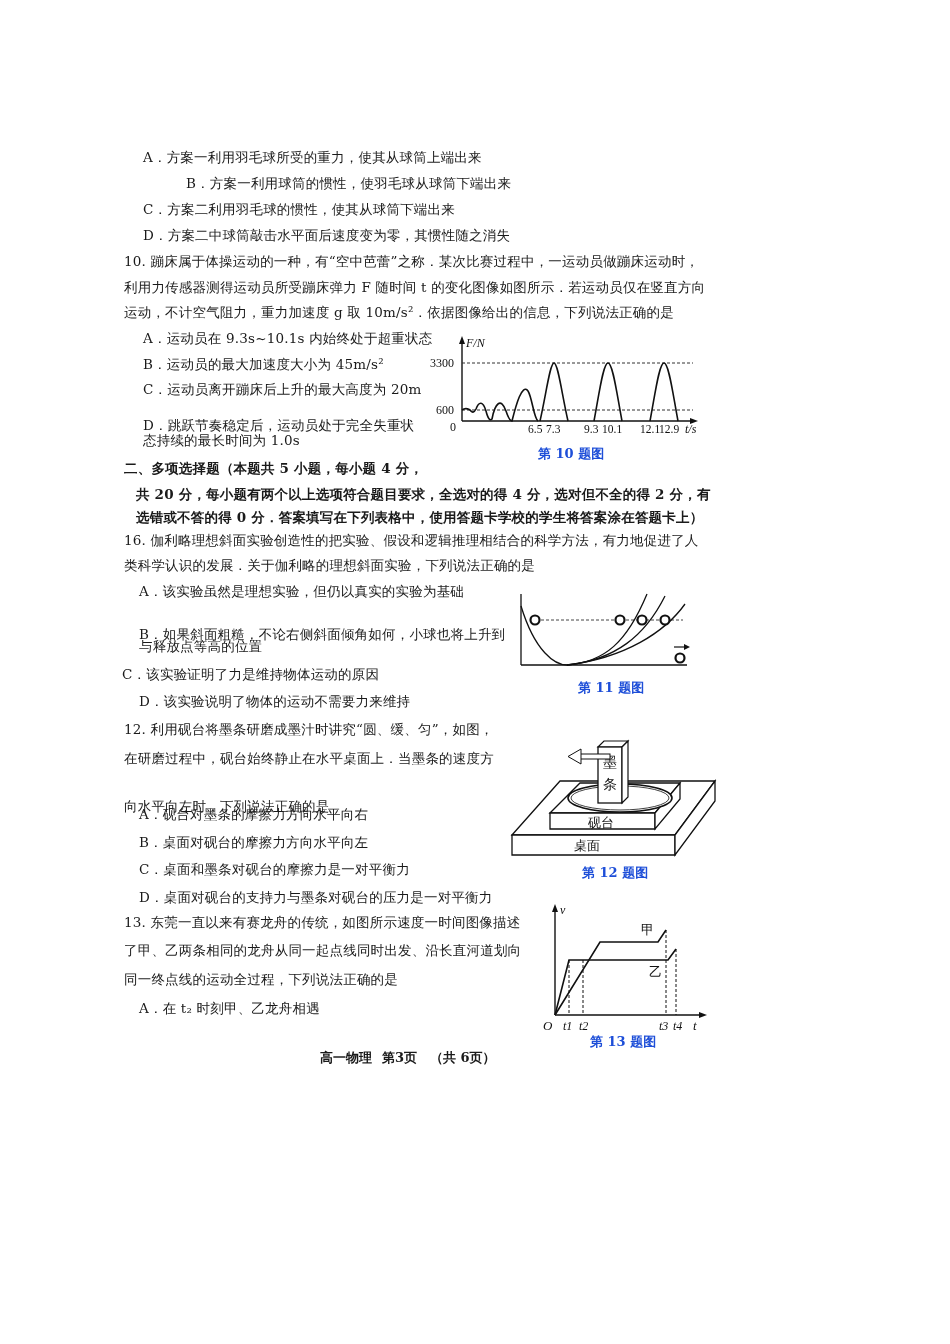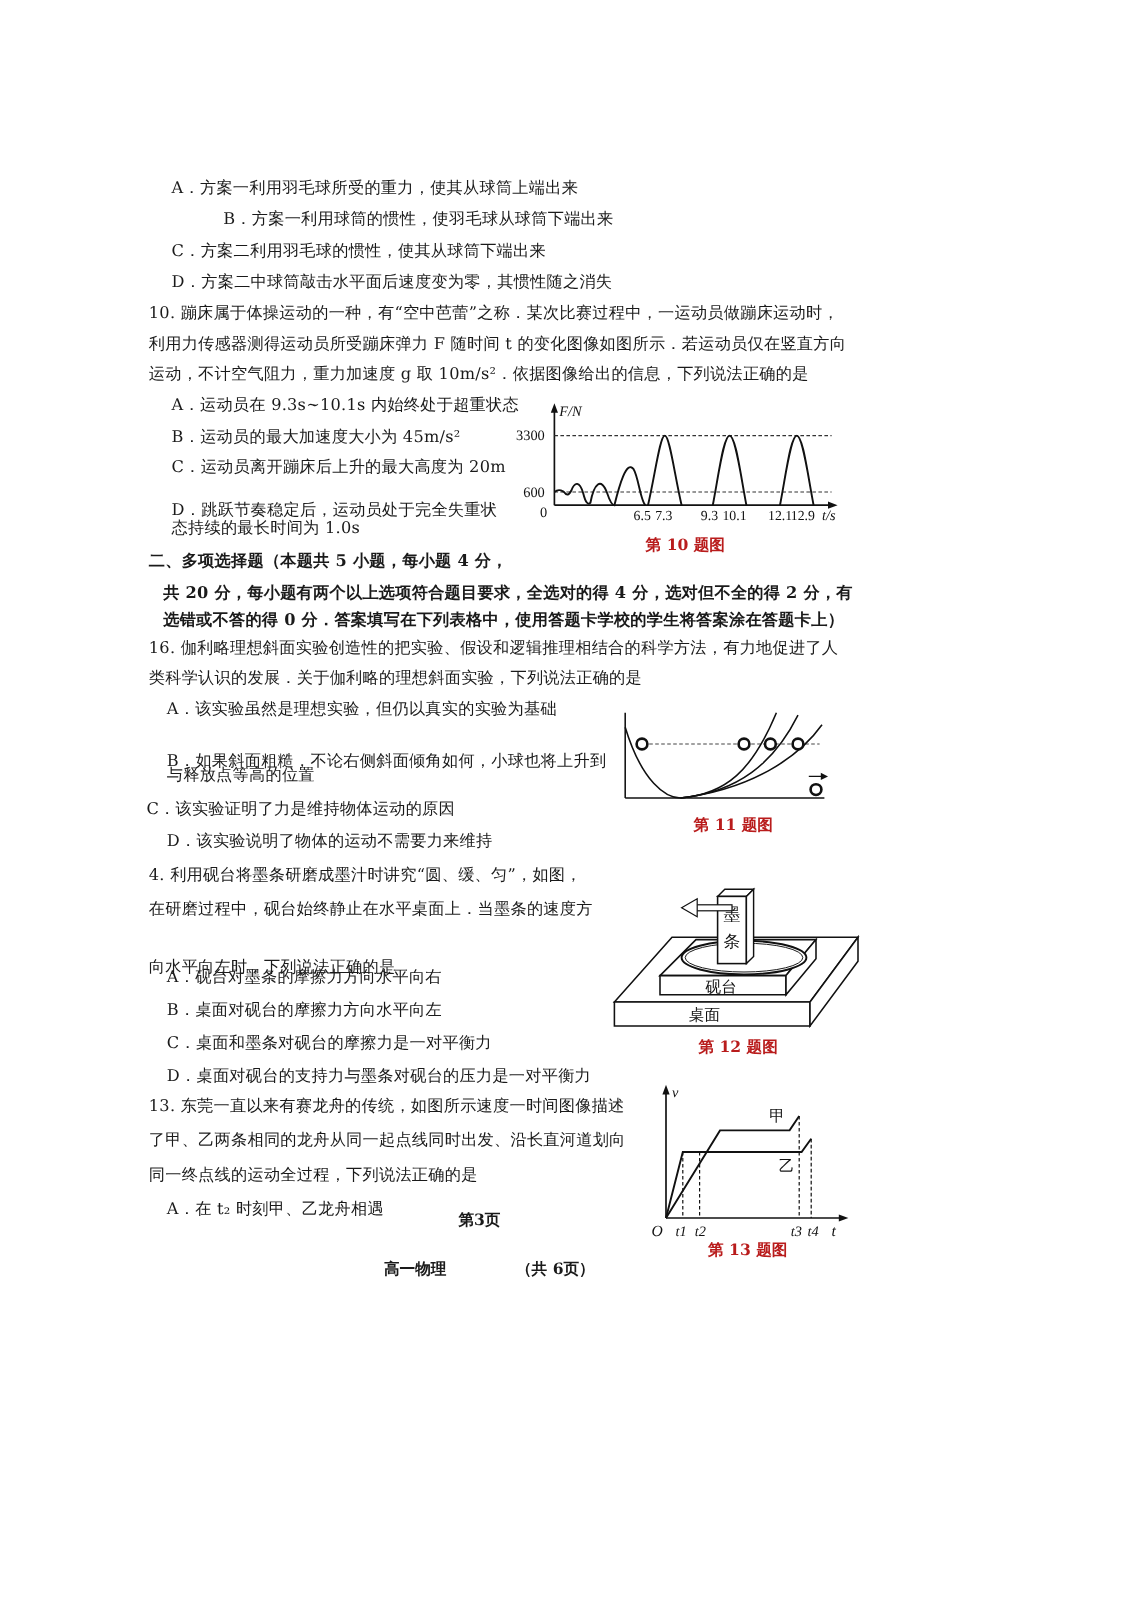--- a/index.html
+++ b/index.html
@@ -8,21 +8,21 @@
     font-family: "DejaVu Serif", "Liberation Serif", serif;
     color: #1a1a1a;
   }
   .line {
     position: absolute; font-size: 13.5px; line-height: 18px; white-space: nowrap;
     letter-spacing: 0.2px;
   }
   .bold { font-weight: bold; }
   .fig { position: absolute; }
   .caption {
-    position: absolute; font-size: 13px; white-space: nowrap; font-weight: bold; color: #b91c1c;
+    position: absolute; font-size: 13px; white-space: nowrap; font-weight: bold; color: #1d4ed8;
   }
   svg text { font-family: "Liberation Serif", "DejaVu Serif", serif; fill: #111; }
   .footer { position: absolute; font-size: 13px; font-weight: bold; white-space: nowrap; }
 </style>
 </head>
 <body>
 
 <div class="line" style="left:143px; top:148px;">A．方案一利用羽毛球所受的重力，使其从球筒上端出来</div>
 <div class="line" style="left:143px; top:174px;margin-left:43px;">B．方案一利用球筒的惯性，使羽毛球从球筒下端出来</div>
 <div class="line" style="left:143px; top:200px;">C．方案二利用羽毛球的惯性，使其从球筒下端出来</div>
@@ -89,21 +89,21 @@
   <circle cx="20" cy="28" r="4.5" fill="#fff" stroke="#111" stroke-width="2.2"></circle>
   <circle cx="105" cy="28" r="4.5" fill="#fff" stroke="#111" stroke-width="2.2"></circle>
   <circle cx="127" cy="28" r="4.5" fill="#fff" stroke="#111" stroke-width="2.2"></circle>
   <circle cx="150" cy="28" r="4.5" fill="#fff" stroke="#111" stroke-width="2.2"></circle>
   <circle cx="165" cy="66" r="4.5" fill="#fff" stroke="#111" stroke-width="2.2"></circle>
   <line x1="159" y1="55" x2="172" y2="55" stroke="#111" stroke-width="1.2"></line>
   <polygon points="175,55 169,52 169,58" fill="#111"></polygon>
 </svg>
 <div class="caption" style="left:578px; top:679px;">第 11 题图</div>
 
-<div class="line" style="left:124px; top:720px;">4. 利用砚台将墨条研磨成墨汁时讲究“圆、缓、匀”，如图，</div>
+<div class="line" style="left:124px; top:720px;">12. 利用砚台将墨条研磨成墨汁时讲究“圆、缓、匀”，如图，</div>
 <div class="line" style="left:124px; top:749px;">在研磨过程中，砚台始终静止在水平桌面上．当墨条的速度方</div>
 <div class="line" style="left:124px; top:797px;">向水平向左时，下列说法正确的是</div>
 <div class="line" style="left:139px; top:805px;">A．砚台对墨条的摩擦力方向水平向右</div>
 <div class="line" style="left:139px; top:833px;">B．桌面对砚台的摩擦力方向水平向左</div>
 <div class="line" style="left:139px; top:860px;">C．桌面和墨条对砚台的摩擦力是一对平衡力</div>
 <div class="line" style="left:139px; top:888px;">D．桌面对砚台的支持力与墨条对砚台的压力是一对平衡力</div>
 
 <svg class="fig" style="left:510px; top:735px;" width="210" height="125" viewBox="0 0 210 125">
 
   <polygon points="2,100 50,46 205,46 165,100" fill="#fff" stroke="#111" stroke-width="1.3"></polygon>
@@ -154,14 +154,14 @@
   <text x="8" y="130" font-size="13" font-style="italic">O</text>
   <text x="28" y="130" font-size="12" font-style="italic">t1</text>
   <text x="44" y="130" font-size="12" font-style="italic">t2</text>
   <text x="124" y="130" font-size="12" font-style="italic">t3</text>
   <text x="138" y="130" font-size="12" font-style="italic">t4</text>
   <text x="158" y="130" font-size="13" font-style="italic">t</text>
 </svg>
 <div class="caption" style="left:590px; top:1033px;">第 13 题图</div>
 
 <div class="footer" style="left:320px; top:1049px;">高一物理</div>
-<div class="footer" style="left:382px; top:1008px;">第3页</div>
+<div class="footer" style="left:382px; top:1049px;">第3页</div>
 <div class="footer" style="left:430px; top:1049px;">（共 6页）</div>
 
 </body></html>

